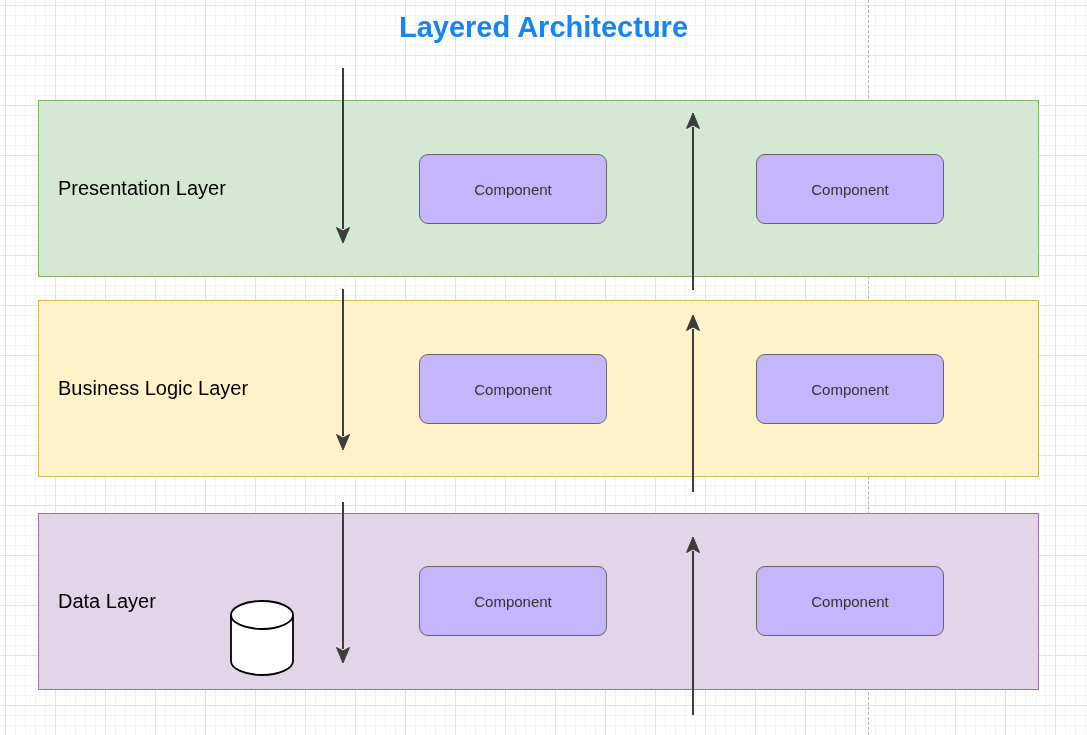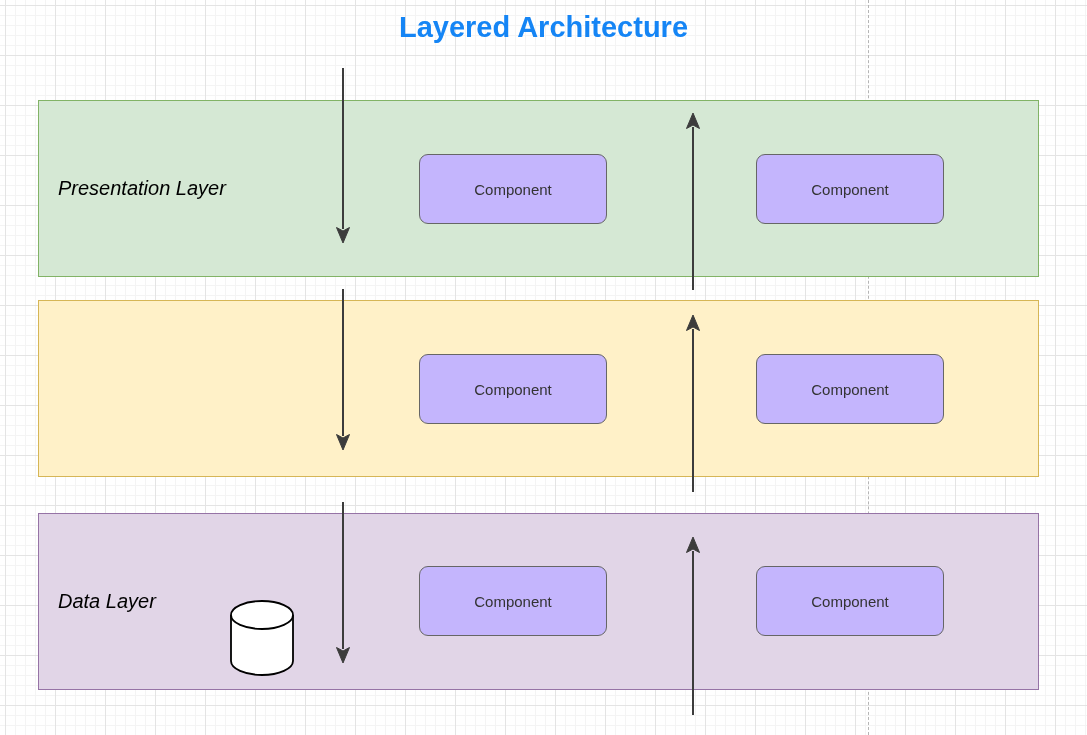--- a/index.html
+++ b/index.html
@@ -54,21 +54,20 @@
   .layer-business     { top: 300px; background: #fff1c8; border-color: #d6b656; }
   .layer-data         { top: 513px; background: #e1d5e7; border-color: #9673a6; padding-left: 36px; }
 
   .layer-label {
     position: absolute;
     left: 19px;
     top: 76px;
     font-size: 20px;
     color: #000000;
     white-space: nowrap;
-    font-style: italic;
   }
 
   .component {
     position: absolute;
     top: 53px;
     width: 188px;
     height: 70px;
     background: #c4b5fd;
     border: 1px solid #666666;
     border-radius: 9px;
@@ -103,20 +102,21 @@
     <span class="layer-label">Presentation Layer</span>
     <div class="component col-1">
       <span>Component</span>
     </div>
     <div class="component col-2">
       <span>Component</span>
     </div>
   </div>
 
   <div class="layer layer-business">
+    <span class="layer-label">Business Logic Layer</span>
     <div class="component col-1">
       <span>Component</span>
     </div>
     <div class="component col-2">
       <span>Component</span>
     </div>
   </div>
 
   <div class="layer layer-data">
     <span class="layer-label">Data Layer</span>

